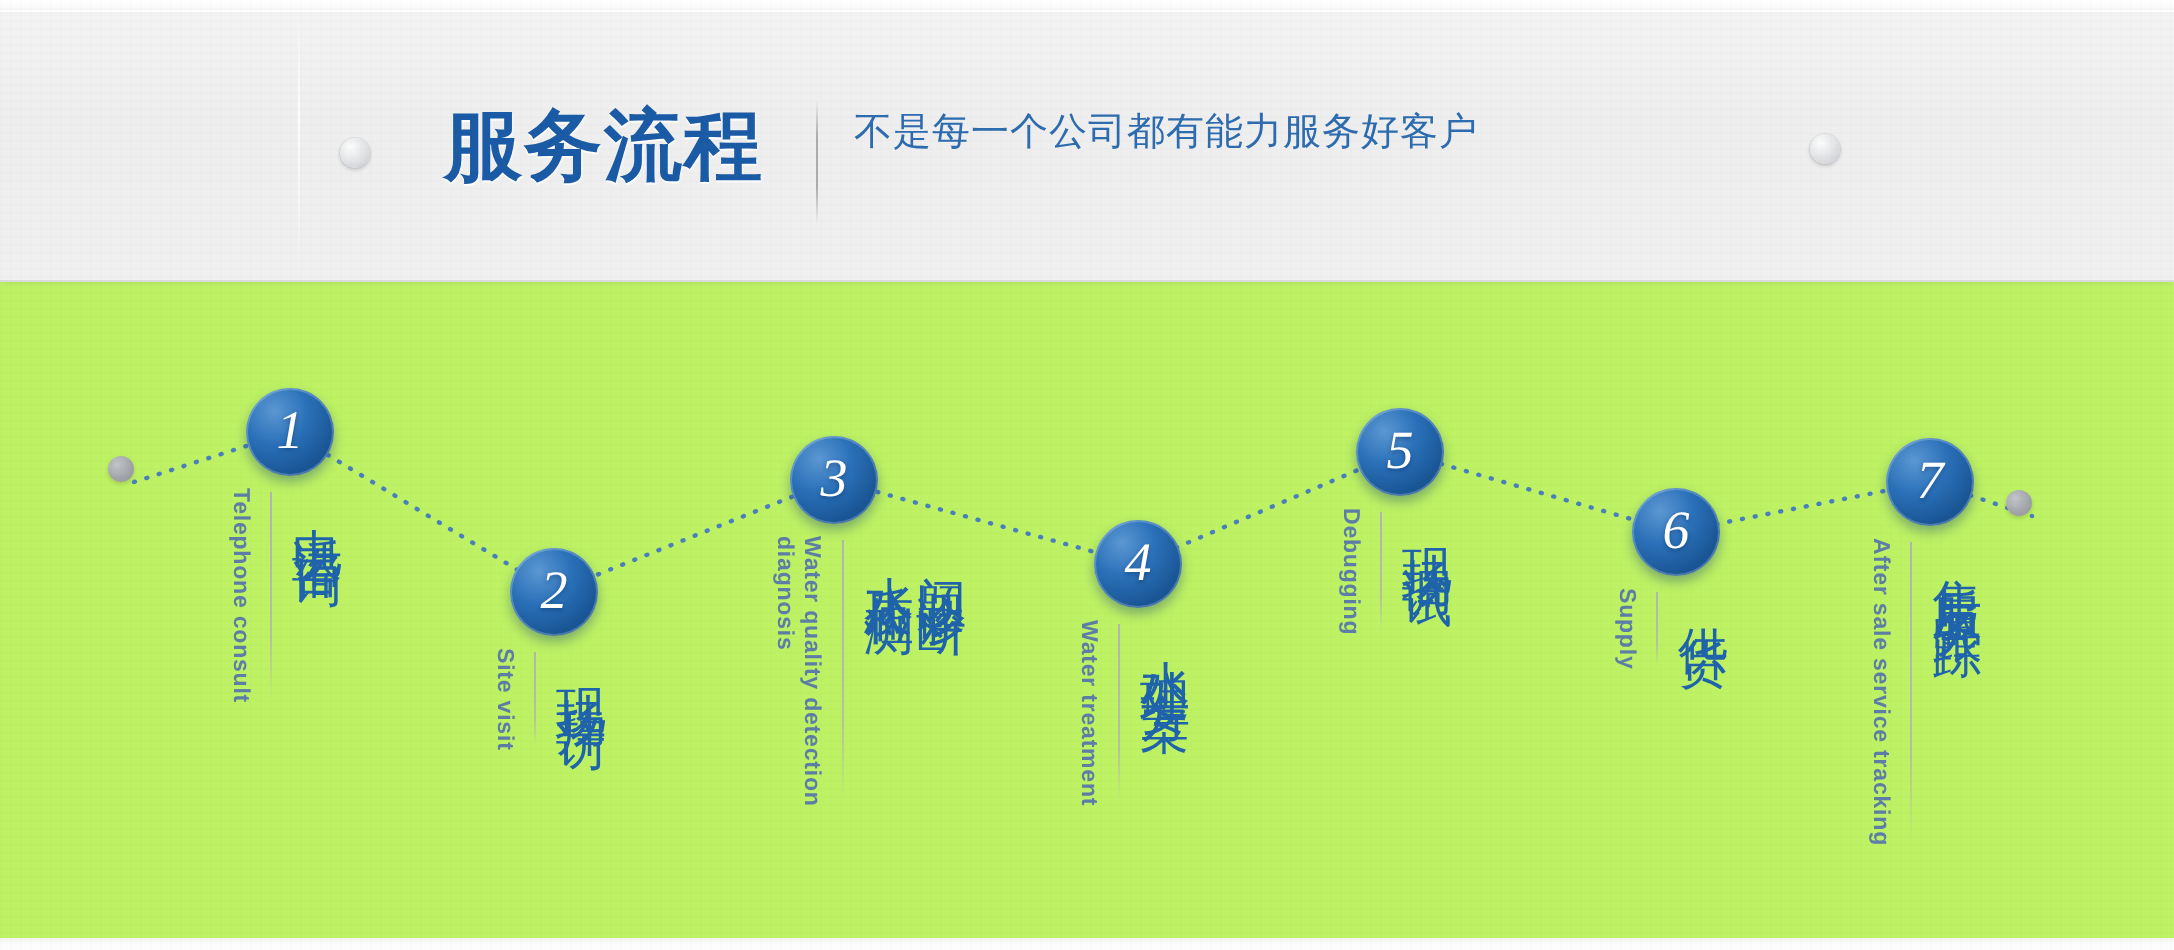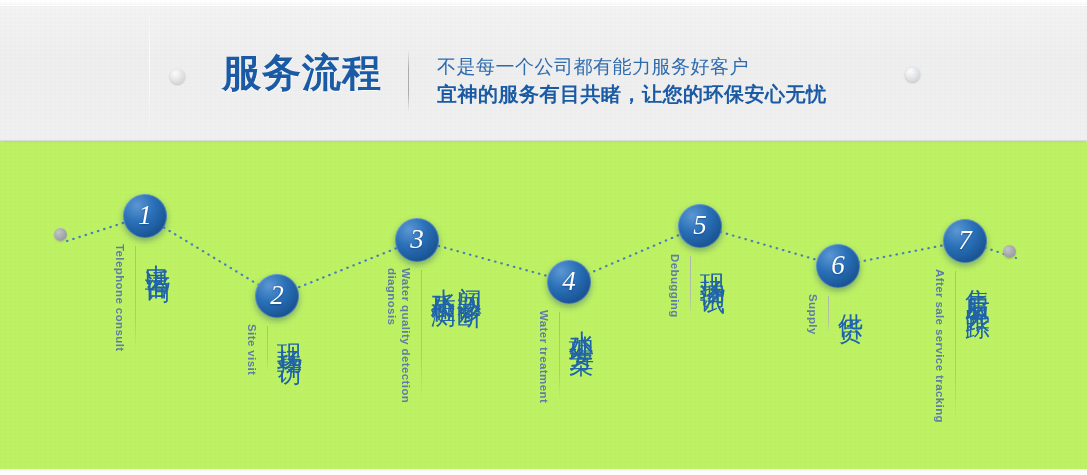--- a/index.html
+++ b/index.html
@@ -81,23 +81,24 @@
     white-space: nowrap;
   }
   #banner-divider {
     position: absolute;
     left: 408px; top: 50px;
     width: 1px; height: 62px;
     background: linear-gradient(180deg, rgba(170,172,175,0) 0%, #a9abae 30%, #a9abae 70%, rgba(170,172,175,0) 100%);
   }
   #banner-sub {
     position: absolute;
-    left: 437px; top: 55px;
+    left: 427px; top: 55px;
     line-height: 1.28;
     white-space: nowrap;
+    text-align: right;
   }
   #banner-sub-1 {
     font-size: 19px;
     font-weight: 400;
     color: #2e6cb0;
     letter-spacing: .5px;
   }
   #banner-sub-2 {
     font-size: 20px;
     font-weight: 700;
@@ -204,21 +205,20 @@
   <div id="banner-edge-left"></div>
 
   <div class="rivet" id="rivet-left"></div>
   <div class="rivet" id="rivet-right"></div>
 
   <div id="banner-title">服务流程</div>
   <div id="banner-divider"></div>
 
   <div id="banner-sub">
     <div id="banner-sub-1">不是每一个公司都有能力服务好客户</div>
-    <div id="banner-sub-2">宜神的服务有目共睹，让您的环保安心无忧</div>
   </div>
 
   <div id="flow">
     <svg id="flow-svg" viewBox="0 0 1087 335" preserveAspectRatio="none" aria-hidden="true">
       <polyline id="flow-line" points="67,101 145,76 277,156 417,100 569,142 700,86 838,126 965,101 1016,118" fill="none" stroke="#4a7fbd" stroke-width="2.2" stroke-linecap="round" stroke-dasharray="0.5 6"></polyline>
     </svg>
     <div id="flow-nodes">
         <div class="endcap" style="left: 54px; top: 88px;"></div>
         <div class="endcap" style="left: 1003px; top: 105px;"></div>
         <div class="node" style="left: 123px; top: 54px;">

